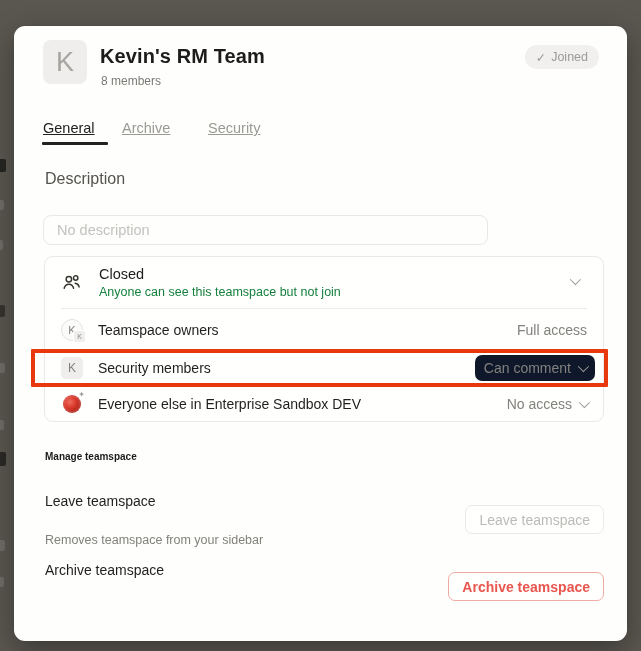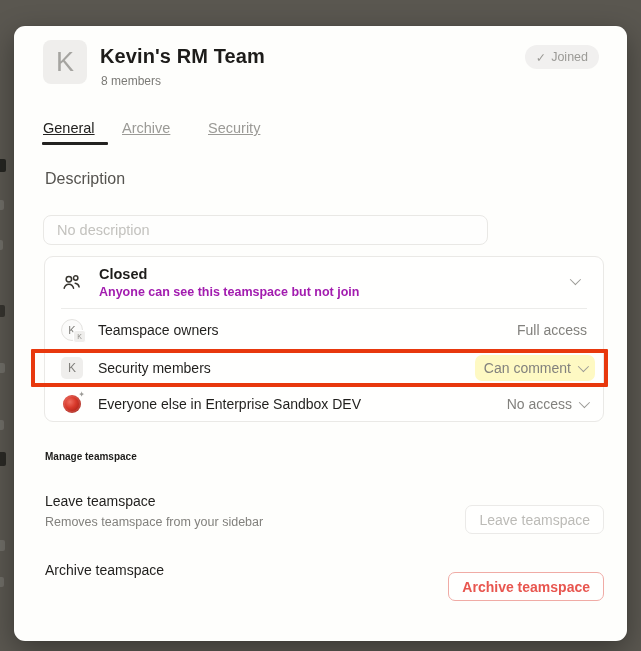--- a/index.html
+++ b/index.html
@@ -44,31 +44,31 @@
     margin-top:20px;
   }
   .desc-input::placeholder{color:#c3c2be;}
 
   
   .perm-card{
     position:absolute;left:30px;top:230px;width:560px;height:166px;box-sizing:border-box;
     border:1px solid #eae9e6;border-radius:9px;background:#fffffe;
   }
   .closed-row{position:relative;height:51px;display:flex;align-items:center;padding:0 16px;cursor:pointer;}
-  .closed-texts{margin-left:17px;line-height:1.25;font-weight:bold;}
+  .closed-texts{margin-left:17px;line-height:1.25;}
   .closed-title{font-size:14.5px;color:#1d1c1a;}
-  .closed-sub{font-size:12.5px;color:#a21caf;margin-top:2px;}
+  .closed-sub{font-size:12.5px;color:#15803d;margin-top:2px;}
   .card-divider{height:1px;background:#ececea;margin:0 16px;}
   .perm-row{position:relative;display:flex;align-items:center;padding:0 16px;}
   .row-owners{height:41px;}
   .row-members{height:36px;}
   .row-everyone{height:36px;}
   .row-label{font-size:14px;color:#201f1d;margin-left:15px;flex:1;}
   .row-access{font-size:14px;color:#82817d;display:inline-flex;align-items:center;gap:7px;}
-  .access-pill{background:#fef9c3;border-radius:7px;height:26px;padding:0 9px;margin-right:-8px;cursor:pointer;}
+  .access-pill{background:#0f172a;border-radius:7px;height:26px;padding:0 9px;margin-right:-8px;cursor:pointer;}
 
   .avatar-circle{
     width:22px;height:22px;border-radius:50%;background:#fbfbfa;border:1px solid #e4e3e0;
     color:#82817d;font-size:11px;display:flex;align-items:center;justify-content:center;
     box-sizing:border-box;position:relative;flex:0 0 auto;
   }
   .avatar-badge{
     position:absolute;right:-4px;bottom:-3px;width:11px;height:11px;border-radius:3px;
     background:#efeeec;border:1px solid #ffffff;color:#8f8e8a;font-size:7px;
     display:flex;align-items:center;justify-content:center;
@@ -93,21 +93,21 @@
   
   .highlight-box{
     position:absolute;left:17px;top:323px;width:577px;height:38px;box-sizing:border-box;
     border:4px solid #e8380d;border-radius:1px;z-index:6;pointer-events:none;
   }
 
   
   .manage-heading{position:absolute;left:31px;top:425px;font-size:10px;font-weight:700;color:#1d1c1a;}
   .manage-title{position:absolute;left:31px;font-size:14px;color:#201f1d;}
   .manage-sub{position:absolute;left:31px;font-size:12.5px;color:#82817d;}
-  .leave-title{top:467px;} .leave-sub{top:489px;}
+  .leave-title{top:467px;} .leave-sub{top:507px;}
   .archive-title{top:536px;} .archive-sub{top:558px;}
   .btn{
     position:absolute;right:23px;height:29px;box-sizing:border-box;border-radius:7px;
     background:#fffffe;font-size:14px;display:inline-flex;align-items:center;
     padding:0 13px;cursor:pointer;font-family:"Liberation Sans","DejaVu Sans",sans-serif;
   }
   .leave-btn{top:479px;border:1px solid #ebeae8;color:#bcbbb7;}
   .archive-btn{top:546px;border:1px solid #f0aba5;color:#e8564f;font-weight:600;}
 </style>
 </head>

